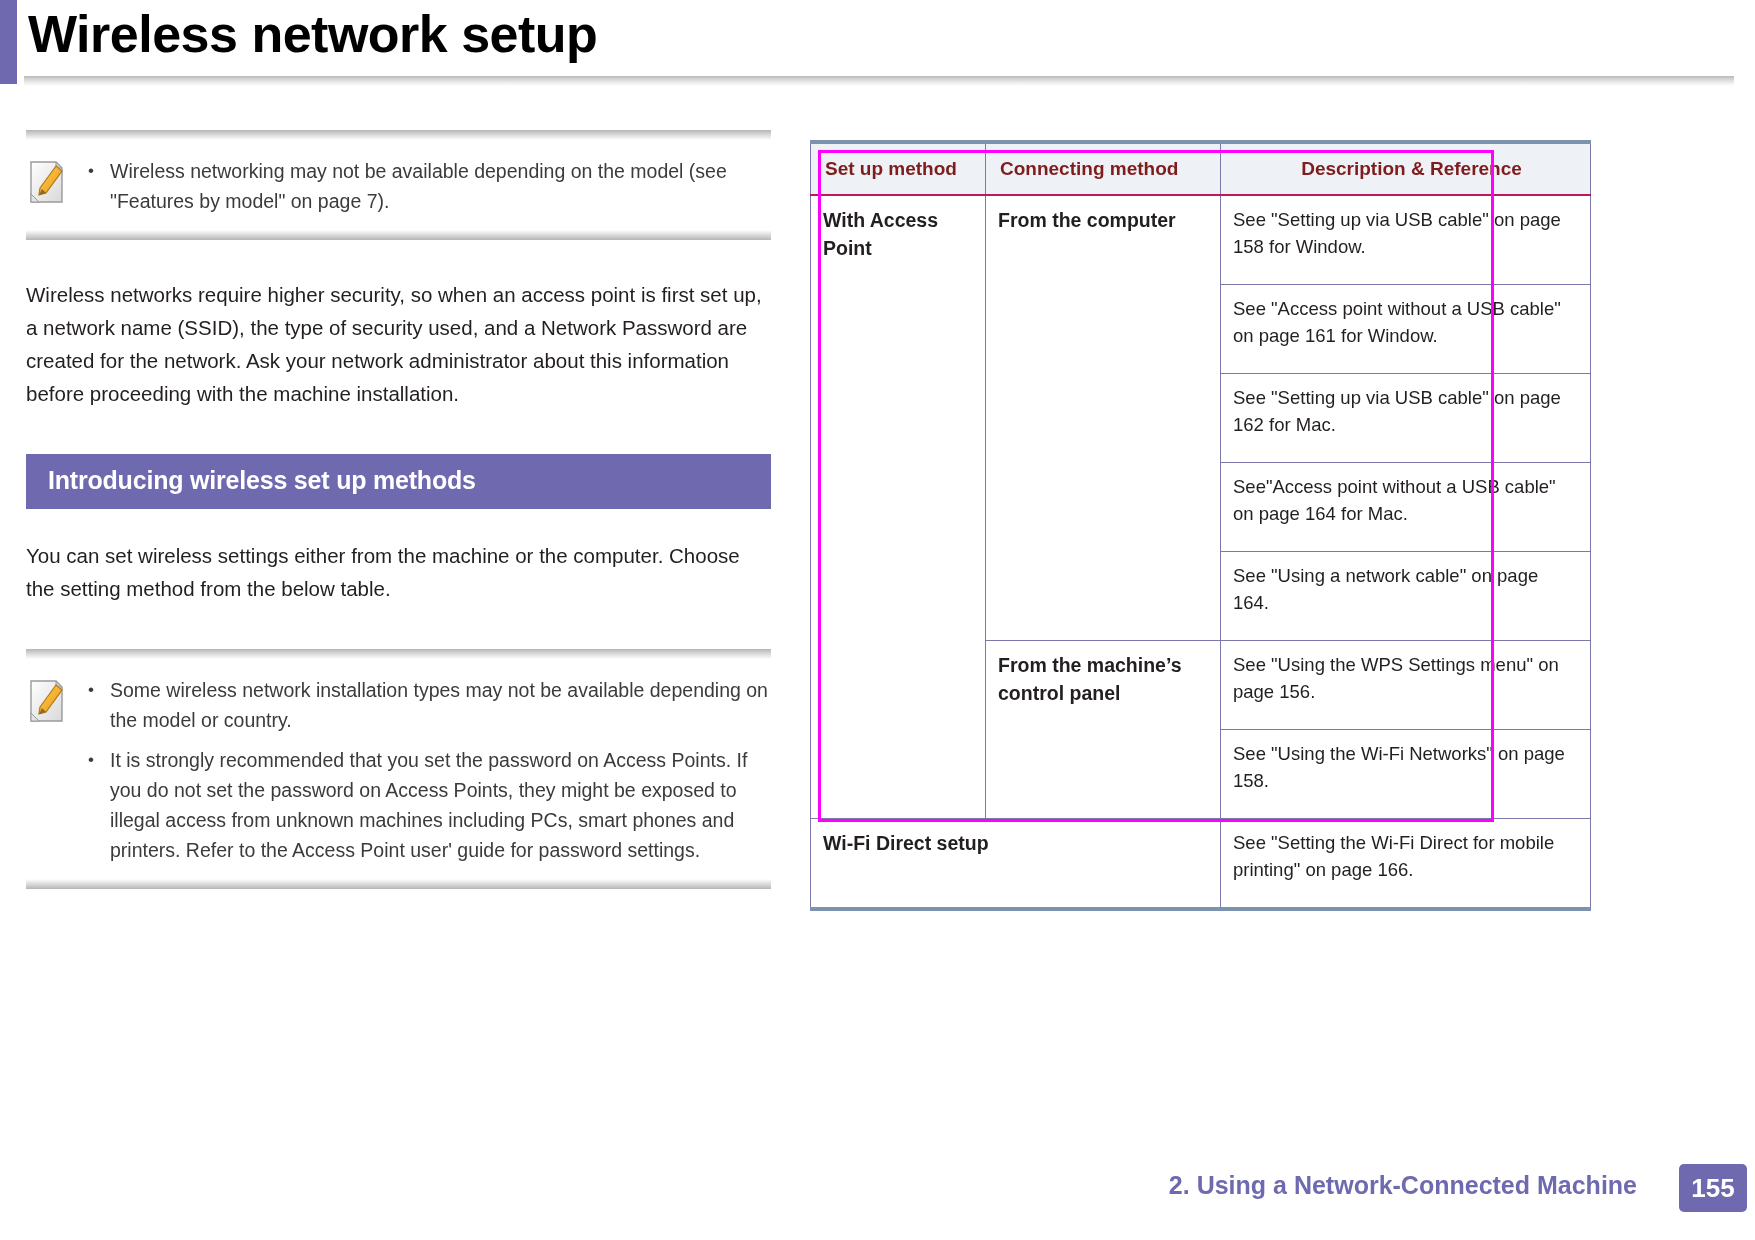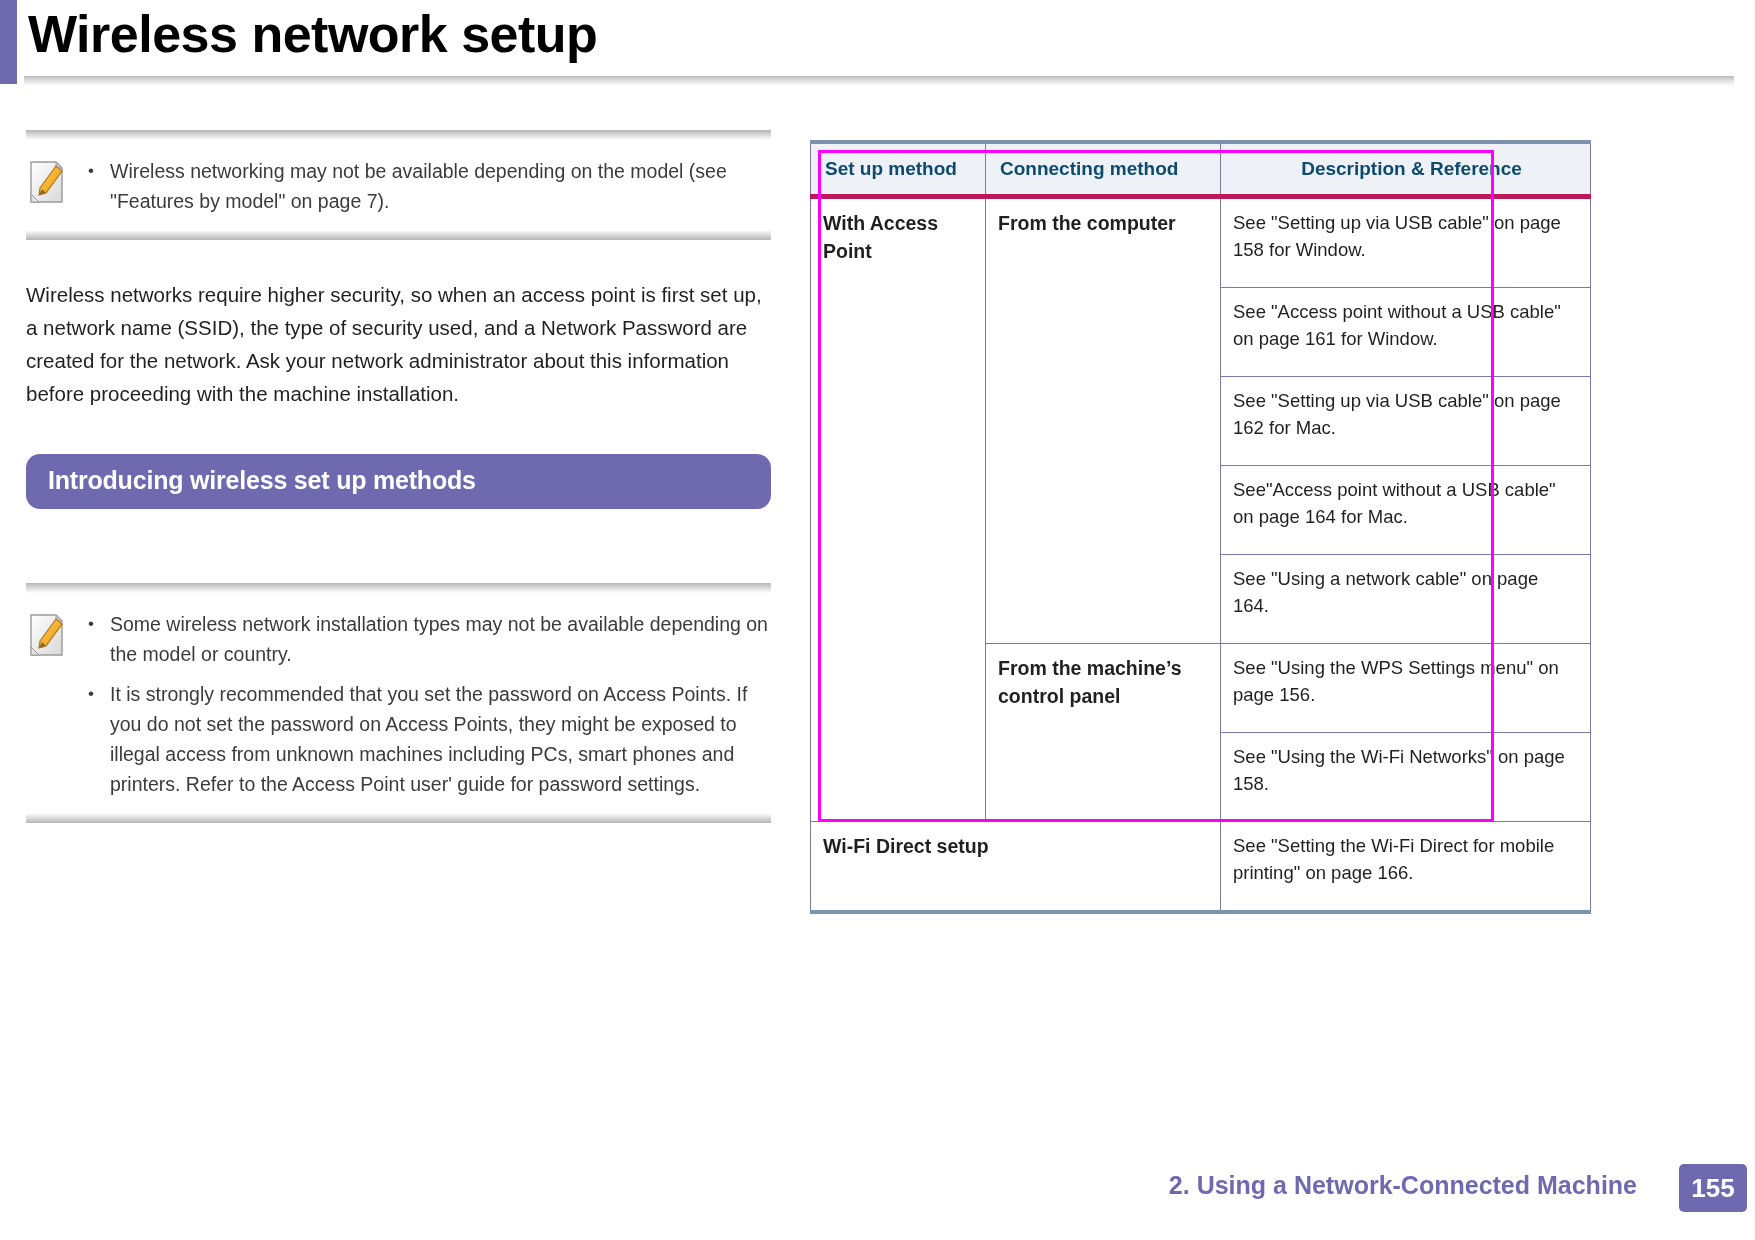--- a/index.html
+++ b/index.html
@@ -120,46 +120,45 @@
   .spacer-md { height: 30px; }
 
   
   .section-head {
     background: #6f6ab0;
     color: #ffffff;
     font-size: 25px;
     font-weight: bold;
     padding: 12px 22px 14px 22px;
     letter-spacing: -0.2px;
-    border-radius: 14px;
   }
 
   
   .setup-table {
     border-collapse: collapse;
     width: 705px;
     table-layout: fixed;
   }
   .setup-table th,
   .setup-table td {
     border: 1px solid #7b79ab;
     vertical-align: top;
     padding: 10px 12px 24px 12px;
     font-size: 18.5px;
     line-height: 27px;
   }
   .setup-table thead th {
     background: #eef1f6;
     border-top: 4px solid #7d93ad;
-    border-bottom: 5px solid #be185d;
+    border-bottom: 2px solid #be185d;
     font-weight: bold;
     font-size: 19px;
     text-align: center;
     padding: 11px 8px 12px 20px;
-    color: #0c4a6e;
+    color: #7f1d1d;
   }
   .setup-table thead th.left-head { text-align: left; padding-left: 14px; }
   .setup-table tbody td.rowlabel {
     font-weight: bold;
     font-size: 19.5px;
     line-height: 28px;
   }
   .setup-table tbody tr:last-child td {
     border-bottom: 4px solid #7d93ad;
   }
@@ -259,20 +258,21 @@
   <div class="spacer-md"></div>
 
   <p class="body-par">Wireless networks require higher security, so when an access point is first set up, a network name (SSID), the type of security used, and a Network Password are created for the network. Ask your network administrator about this information before proceeding with the machine installation.</p>
 
   <div class="spacer-lg"></div>
 
   <div class="section-head">Introducing wireless set up methods</div>
 
   <div class="spacer-md"></div>
 
+  <p class="body-par">You can set wireless settings either from the machine or the computer. Choose the setting method from the below table.</p>
 
   <div class="spacer-lg"></div>
 
   <div class="note-box">
     <div class="note-rule-top"></div>
     <div class="note-body">
       <div class="note-icon">
         <svg width="42" height="48" viewBox="0 0 42 48">
           <defs>
             <linearGradient id="pg2" x1="0" y1="0" x2="1" y2="1">

